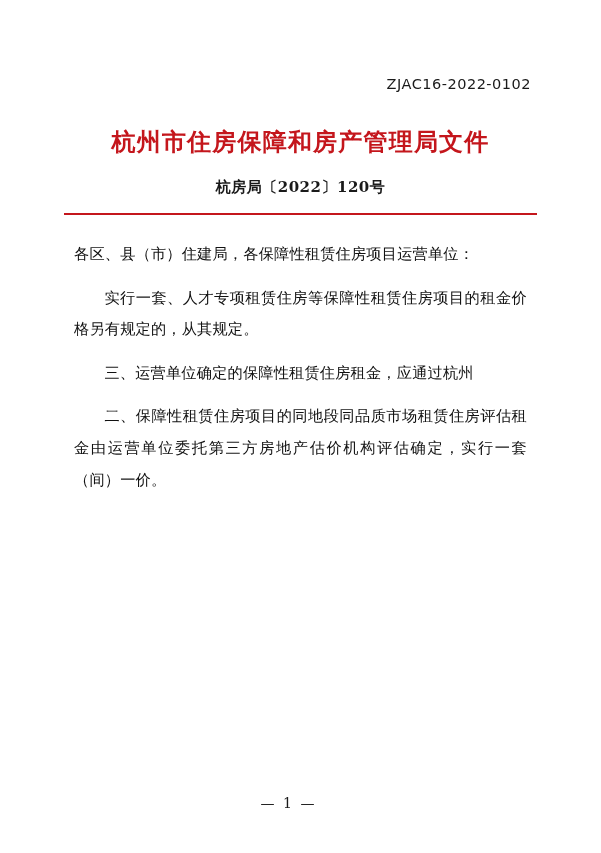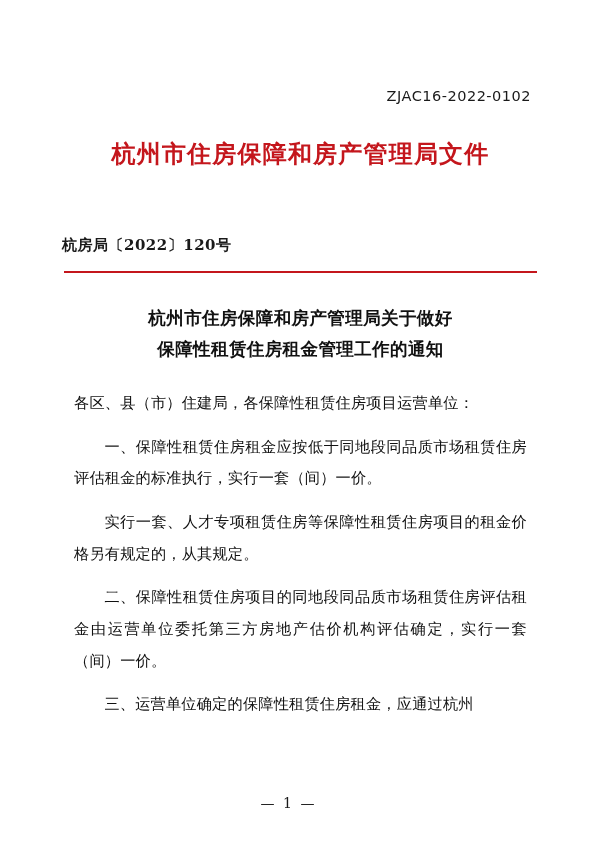--- a/index.html
+++ b/index.html
@@ -12,21 +12,21 @@
     height: 853px;
     font-family: "DejaVu Serif", "Liberation Serif", serif;
     color: #111111;
     position: relative;
     overflow: hidden;
   }
   .page {
     width: 601px;
     height: 853px;
     box-sizing: border-box;
-    padding: 16px 62px;
+    padding: 4px 62px;
     position: relative;
   }
   .doc-number {
     text-align: right;
     font-family: "DejaVu Sans", "Liberation Sans", sans-serif;
     font-size: 14.5px;
     letter-spacing: 0.5px;
     color: #1a1a1a;
     padding-top: 72px;
     padding-right: 8px;
@@ -35,24 +35,25 @@
     text-align: center;
     color: #c4161c;
     font-family: "DejaVu Serif", "Liberation Serif", serif;
     font-weight: bold;
     font-size: 24px;
     letter-spacing: 1.2px;
     margin-top: 34px;
     white-space: nowrap;
   }
   .issue-number {
+    text-align: center;
     font-size: 15px;
     font-weight: bold;
     color: #1a1a1a;
-    margin-top: 66px;
+    margin-top: 20px;
     letter-spacing: 0.5px;
   }
   .red-rule {
     height: 2px;
     background: #c4161c;
     margin-top: 16px;
     margin-left: 2px;
     margin-right: 2px;
   }
   .doc-title {
@@ -97,28 +98,23 @@
 <div class="page">
 
   <div class="doc-number">ZJAC16-2022-0102</div>
 
   <div class="org-title">杭州市住房保障和房产管理局文件</div>
 
   <div class="issue-number">杭房局〔2022〕120号</div>
 
   <div class="red-rule"></div>
 
-  <div class="doc-title">
-    <div>杭州市住房保障和房产管理局关于做好</div>
-    <div>保障性租赁住房租金管理工作的通知</div>
-  </div>
 
   <div class="body-text">
     <p>各区、县（市）住建局，各保障性租赁住房项目运营单位：</p>
-    <p class="indent">一、保障性租赁住房租金应按低于同地段同品质市场租赁住房评估租金的标准执行，实行一套（间）一价。</p>
     <p class="indent">实行一套、人才专项租赁住房等保障性租赁住房项目的租金价格另有规定的，从其规定。</p>
+    <p class="indent">三、运营单位确定的保障性租赁住房租金，应通过杭州</p>
     <p class="indent">二、保障性租赁住房项目的同地段同品质市场租赁住房评估租金由运营单位委托第三方房地产估价机构评估确定，实行一套（间）一价。</p>
-    <p class="indent">三、运营单位确定的保障性租赁住房租金，应通过杭州</p>
   </div>
 
   <div class="page-number">— 1 —</div>
 
 </div>
 
 </body></html>

